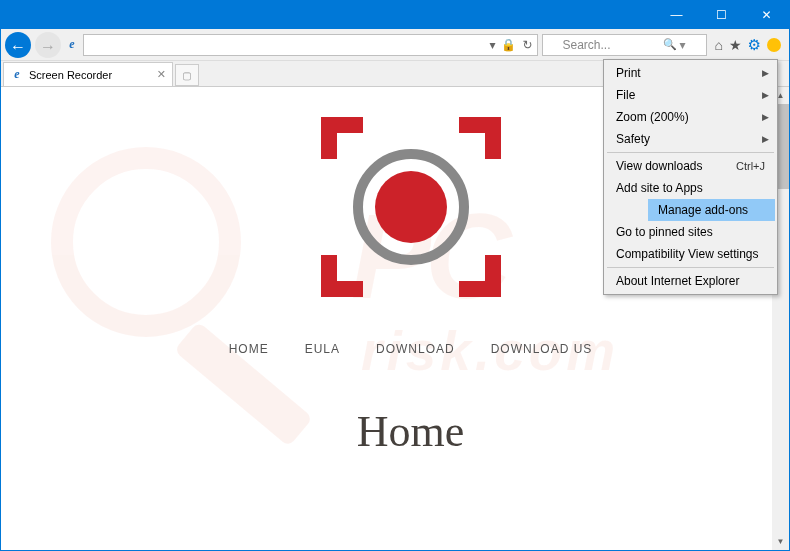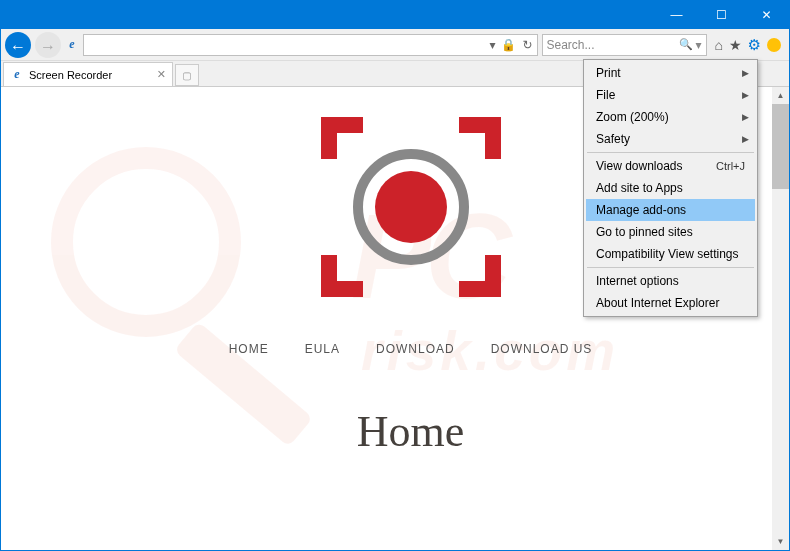--- a/index.html
+++ b/index.html
@@ -11,21 +11,21 @@
 .titlebar { height: 28px; background: #0078d7; display: flex; justify-content: flex-end; align-items: center; }
 .titlebar .tbtn { width: 45px; height: 28px; display: flex; align-items: center; justify-content: center; color: #fff; font-size: 12px; }
 
 
 .navrow { height: 32px; background: #f0f0f0; display: flex; align-items: center; gap: 4px; padding: 0 4px; border-bottom: 1px solid #ddd; }
 .navcircle { width: 26px; height: 26px; border-radius: 50%; display: flex; align-items: center; justify-content: center; }
 .navback { background: #0078d7; color: #fff; }
 .navfwd  { background: #e5e5e5; color: #aaa; }
 .addrbar { flex: 1; height: 22px; border: 1px solid #bfbfbf; background: #fff; display: flex; align-items: center; padding: 0 4px; font-size: 12px; color: #333; }
 .addrbar .right { margin-left: auto; display: flex; gap: 6px; color: #666; }
-.searchbar { width: 165px; height: 22px; border: 1px solid #bfbfbf; background: #fff; display: flex; align-items: center; padding: 0 4px; font-size: 12px; color: #888; }
+.searchbar { width: 165px; height: 22px; border: 1px solid #bfbfbf; background: #fff; display: flex; align-items: center; padding: 0 20px; font-size: 12px; color: #888; }
 .searchbar .mag { margin-left: auto; color: #555; font-size: 11px; }
 .toolicons { display: flex; gap: 6px; align-items: center; padding: 0 4px; }
 .toolicons span { font-size: 14px; color: #555; }
 .gear { color: #0078d7 !important; font-size: 15px !important; }
 .smiley { width: 14px; height: 14px; background: #ffc107; border-radius: 50%; }
 
 
 .tabrow { height: 26px; background: #f0f0f0; display: flex; align-items: flex-end; border-bottom: 1px solid #ccc; padding-left: 2px; }
 .tab { height: 24px; min-width: 170px; background: #fff; border: 1px solid #ccc; border-bottom: none; display: flex; align-items: center; padding: 0 6px; font-size: 11px; gap: 5px; }
 .tab .close { margin-left: auto; color: #888; font-size: 11px; }
@@ -54,23 +54,23 @@
 .bl { bottom: 0; left: 0; border-right: none; border-top: none; }
 .br { bottom: 0; right: 0; border-left: none; border-top: none; }
 .ring { position: absolute; top: 32px; left: 32px; width: 116px; height: 116px; border: 10px solid #888; border-radius: 50%; }
 .dot  { position: absolute; top: 54px; left: 54px; width: 72px; height: 72px; background: #cc2229; border-radius: 50%; }
 
 .nav { margin-top: 45px; display: flex; gap: 36px; font-size: 12px; letter-spacing: 1px; color: #555; }
 .nav a { text-decoration: none; color: #555; }
 .heading { margin-top: 50px; font-family: Georgia, 'Times New Roman', serif; font-size: 44px; color: #45403c; }
 
 
-.menu { position: absolute; top: 59px; right: 32px; width: 175px; background: #f0f0f0; border: 1px solid #a0a0a0; box-shadow: 2px 2px 4px rgba(0,0,0,.25); font-size: 12px; z-index: 50; padding: 2px; }
+.menu { position: absolute; top: 59px; right: 12px; width: 175px; background: #f0f0f0; border: 1px solid #a0a0a0; box-shadow: 2px 2px 4px rgba(0,0,0,.25); font-size: 12px; z-index: 50; padding: 2px; }
 .mi { height: 22px; display: flex; align-items: center; padding: 0 18px 0 10px; position: relative; white-space: nowrap; }
-.mi.sel { background: #91c9f7; }
+.mi.sel { background: #91c9f7; margin-left: 42px; }
 .mi .sub { position: absolute; right: 6px; font-size: 9px; color: #555; }
 .mi .shortcut { position: absolute; right: 10px; font-size: 11px; color: #333; }
 .sep { height: 1px; background: #c8c8c8; margin: 2px 1px; }
 
 .ie-e { width: 14px; height: 14px; display: inline-flex; align-items: center; justify-content: center; font-weight: bold; font-style: italic; color: #1e6fbf; font-size: 12px; font-family: Georgia, serif; }
 </style>
 </head>
 <body>
 
 <div class="window">
@@ -158,15 +158,14 @@
     <div class="mi">File<span class="sub">▶</span></div>
     <div class="mi">Zoom (200%)<span class="sub">▶</span></div>
     <div class="mi">Safety<span class="sub">▶</span></div>
     <div class="sep"></div>
     <div class="mi">View downloads<span class="shortcut">Ctrl+J</span></div>
     <div class="mi">Add site to Apps</div>
     <div class="mi sel">Manage add-ons</div>
     <div class="mi">Go to pinned sites</div>
     <div class="mi">Compatibility View settings</div>
     <div class="sep"></div>
-    <div class="mi">Internet options</div>
     <div class="mi">About Internet Explorer</div>
   </div>
 
 </body></html>

